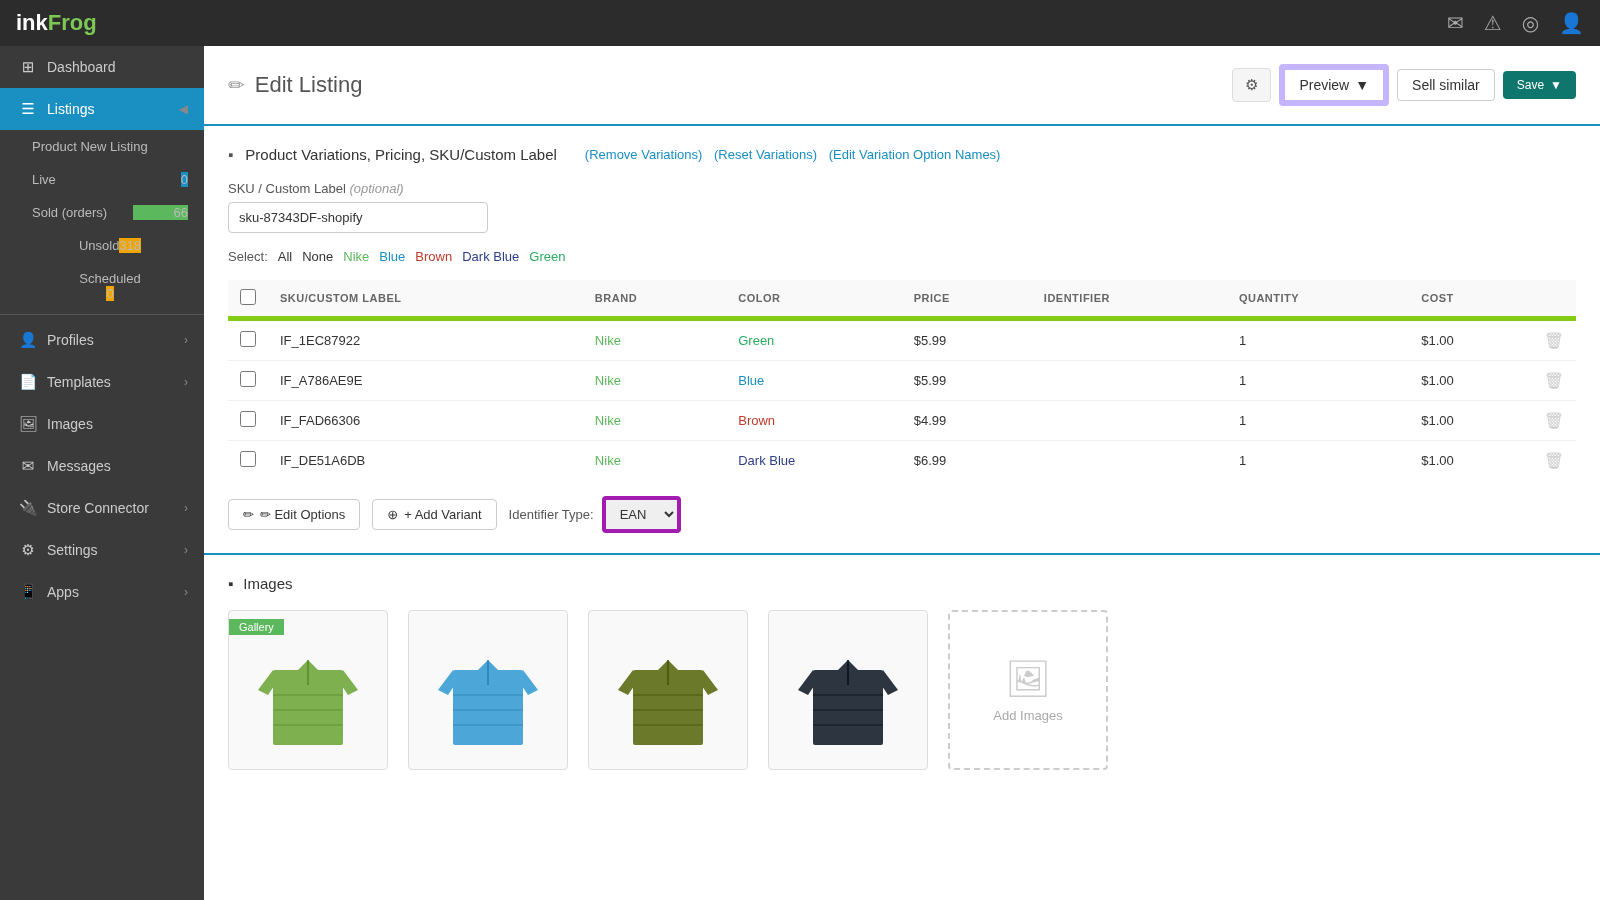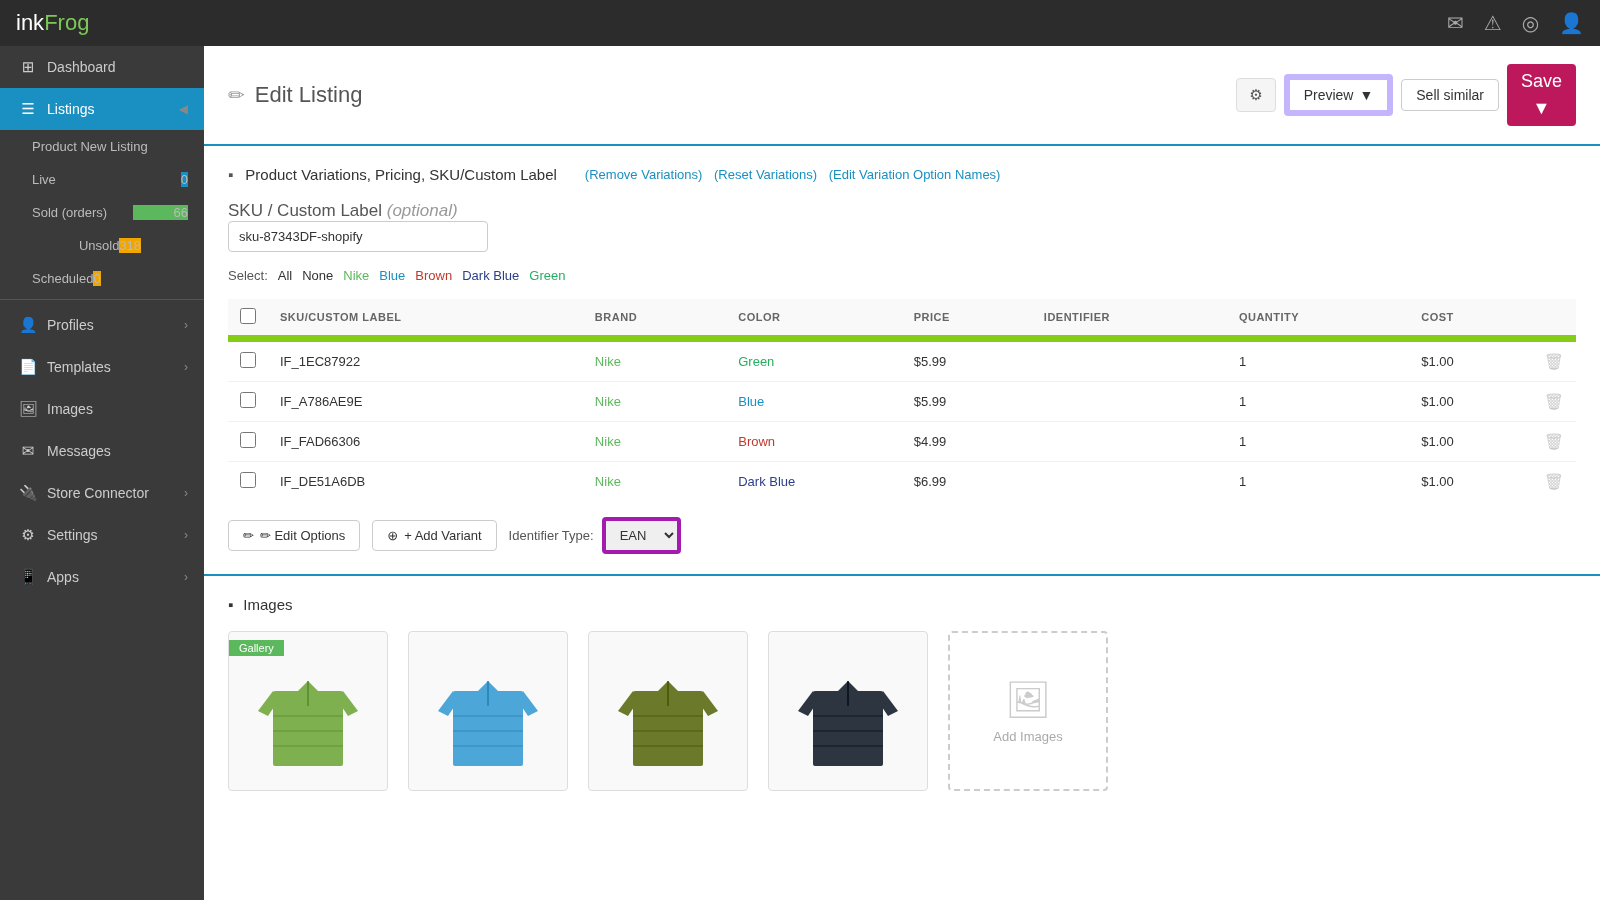--- a/index.html
+++ b/index.html
@@ -14,21 +14,21 @@
       padding: 0 16px;
       flex-shrink: 0;
     }
     .topbar-logo {
       display: flex;
       align-items: center;
     }
     .topbar-logo .logo-text {
       color: white;
       font-size: 22px;
-      font-weight: normal;
+      font-weight: bold;
     }
     .topbar-logo .logo-text span { color: #7dc855; }
     .topbar-icons {
       margin-left: auto;
       display: flex;
       gap: 20px;
       align-items: center;
     }
     .topbar-icon {
       color: #aaa;
@@ -147,31 +147,30 @@
     .btn-sell-similar {
       background: #fff;
       border: 1px solid #ccc;
       border-radius: 4px;
       padding: 7px 14px;
       cursor: pointer;
       font-size: 14px;
       color: #333;
     }
     .btn-save {
-      background: #be185d;
+      background: #0f766e;
       border: none;
       border-radius: 4px;
       padding: 7px 14px;
       cursor: pointer;
-      font-size: 18px;
+      font-size: 12px;
       color: white;
       display: flex;
       align-items: center;
       gap: 6px;
-      flex-direction: column;
     }
 
     
     .content-body {
       flex: 1;
       overflow-y: auto;
       padding: 0;
     }
 
     
@@ -187,21 +186,21 @@
       font-weight: 500;
       color: #333;
       margin-bottom: 18px;
     }
     .section-header-icon { color: #555; }
     .section-header-links { margin-left: 16px; font-size: 13px; }
     .section-header-links a { color: #1a8fc1; text-decoration: none; margin-right: 8px; }
 
     
     .sku-row { margin-bottom: 16px; }
-    .sku-label { font-size: 17px; color: #555; }
+    .sku-label { font-size: 13px; color: #555; margin-bottom: 6px; }
     .sku-label .optional { color: #999; font-style: italic; }
     .sku-input {
       border: 1px solid #ccc;
       border-radius: 4px;
       padding: 7px 10px;
       font-size: 13px;
       width: 260px;
       color: #333;
       outline: none;
     }
@@ -224,21 +223,21 @@
     .select-link.colored-green { color: #27ae60; }
 
     
     .var-table {
       width: 100%;
       border-collapse: collapse;
       font-size: 13px;
     }
     .var-table th {
       background: #f9f9f9;
-      border-bottom: 7px solid #84cc16;
+      border-bottom: 5px solid #84cc16;
       padding: 9px 12px;
       text-align: left;
       font-size: 11px;
       color: #666;
       font-weight: 600;
       letter-spacing: 0.5px;
     }
     .var-table td {
       padding: 10px 12px;
       border-bottom: 1px solid #f0f0f0;
@@ -405,21 +404,21 @@
       <span class="badge badge-blue">0</span>
     </div>
     <div class="sidebar-sub-item" style="justify-content: space-between;">
       <span class="item-label">Sold (orders)</span>
       <span class="badge badge-green">66</span>
     </div>
     <div class="sidebar-sub-item" style="justify-content: center;">
       <span class="item-label">Unsold</span>
       <span class="badge badge-orange">318</span>
     </div>
-    <div class="sidebar-sub-item" style="">
+    <div class="sidebar-sub-item" style="justify-content: space-between; flex-direction: column;">
       <span class="item-label">Scheduled</span>
       <span class="badge badge-orange">0</span>
     </div>
 
     <div class="sidebar-divider"></div>
 
     <div class="sidebar-item">
       <span class="item-icon">👤</span>
       <span class="item-label">Profiles</span>
       <span class="item-arrow">›</span>

